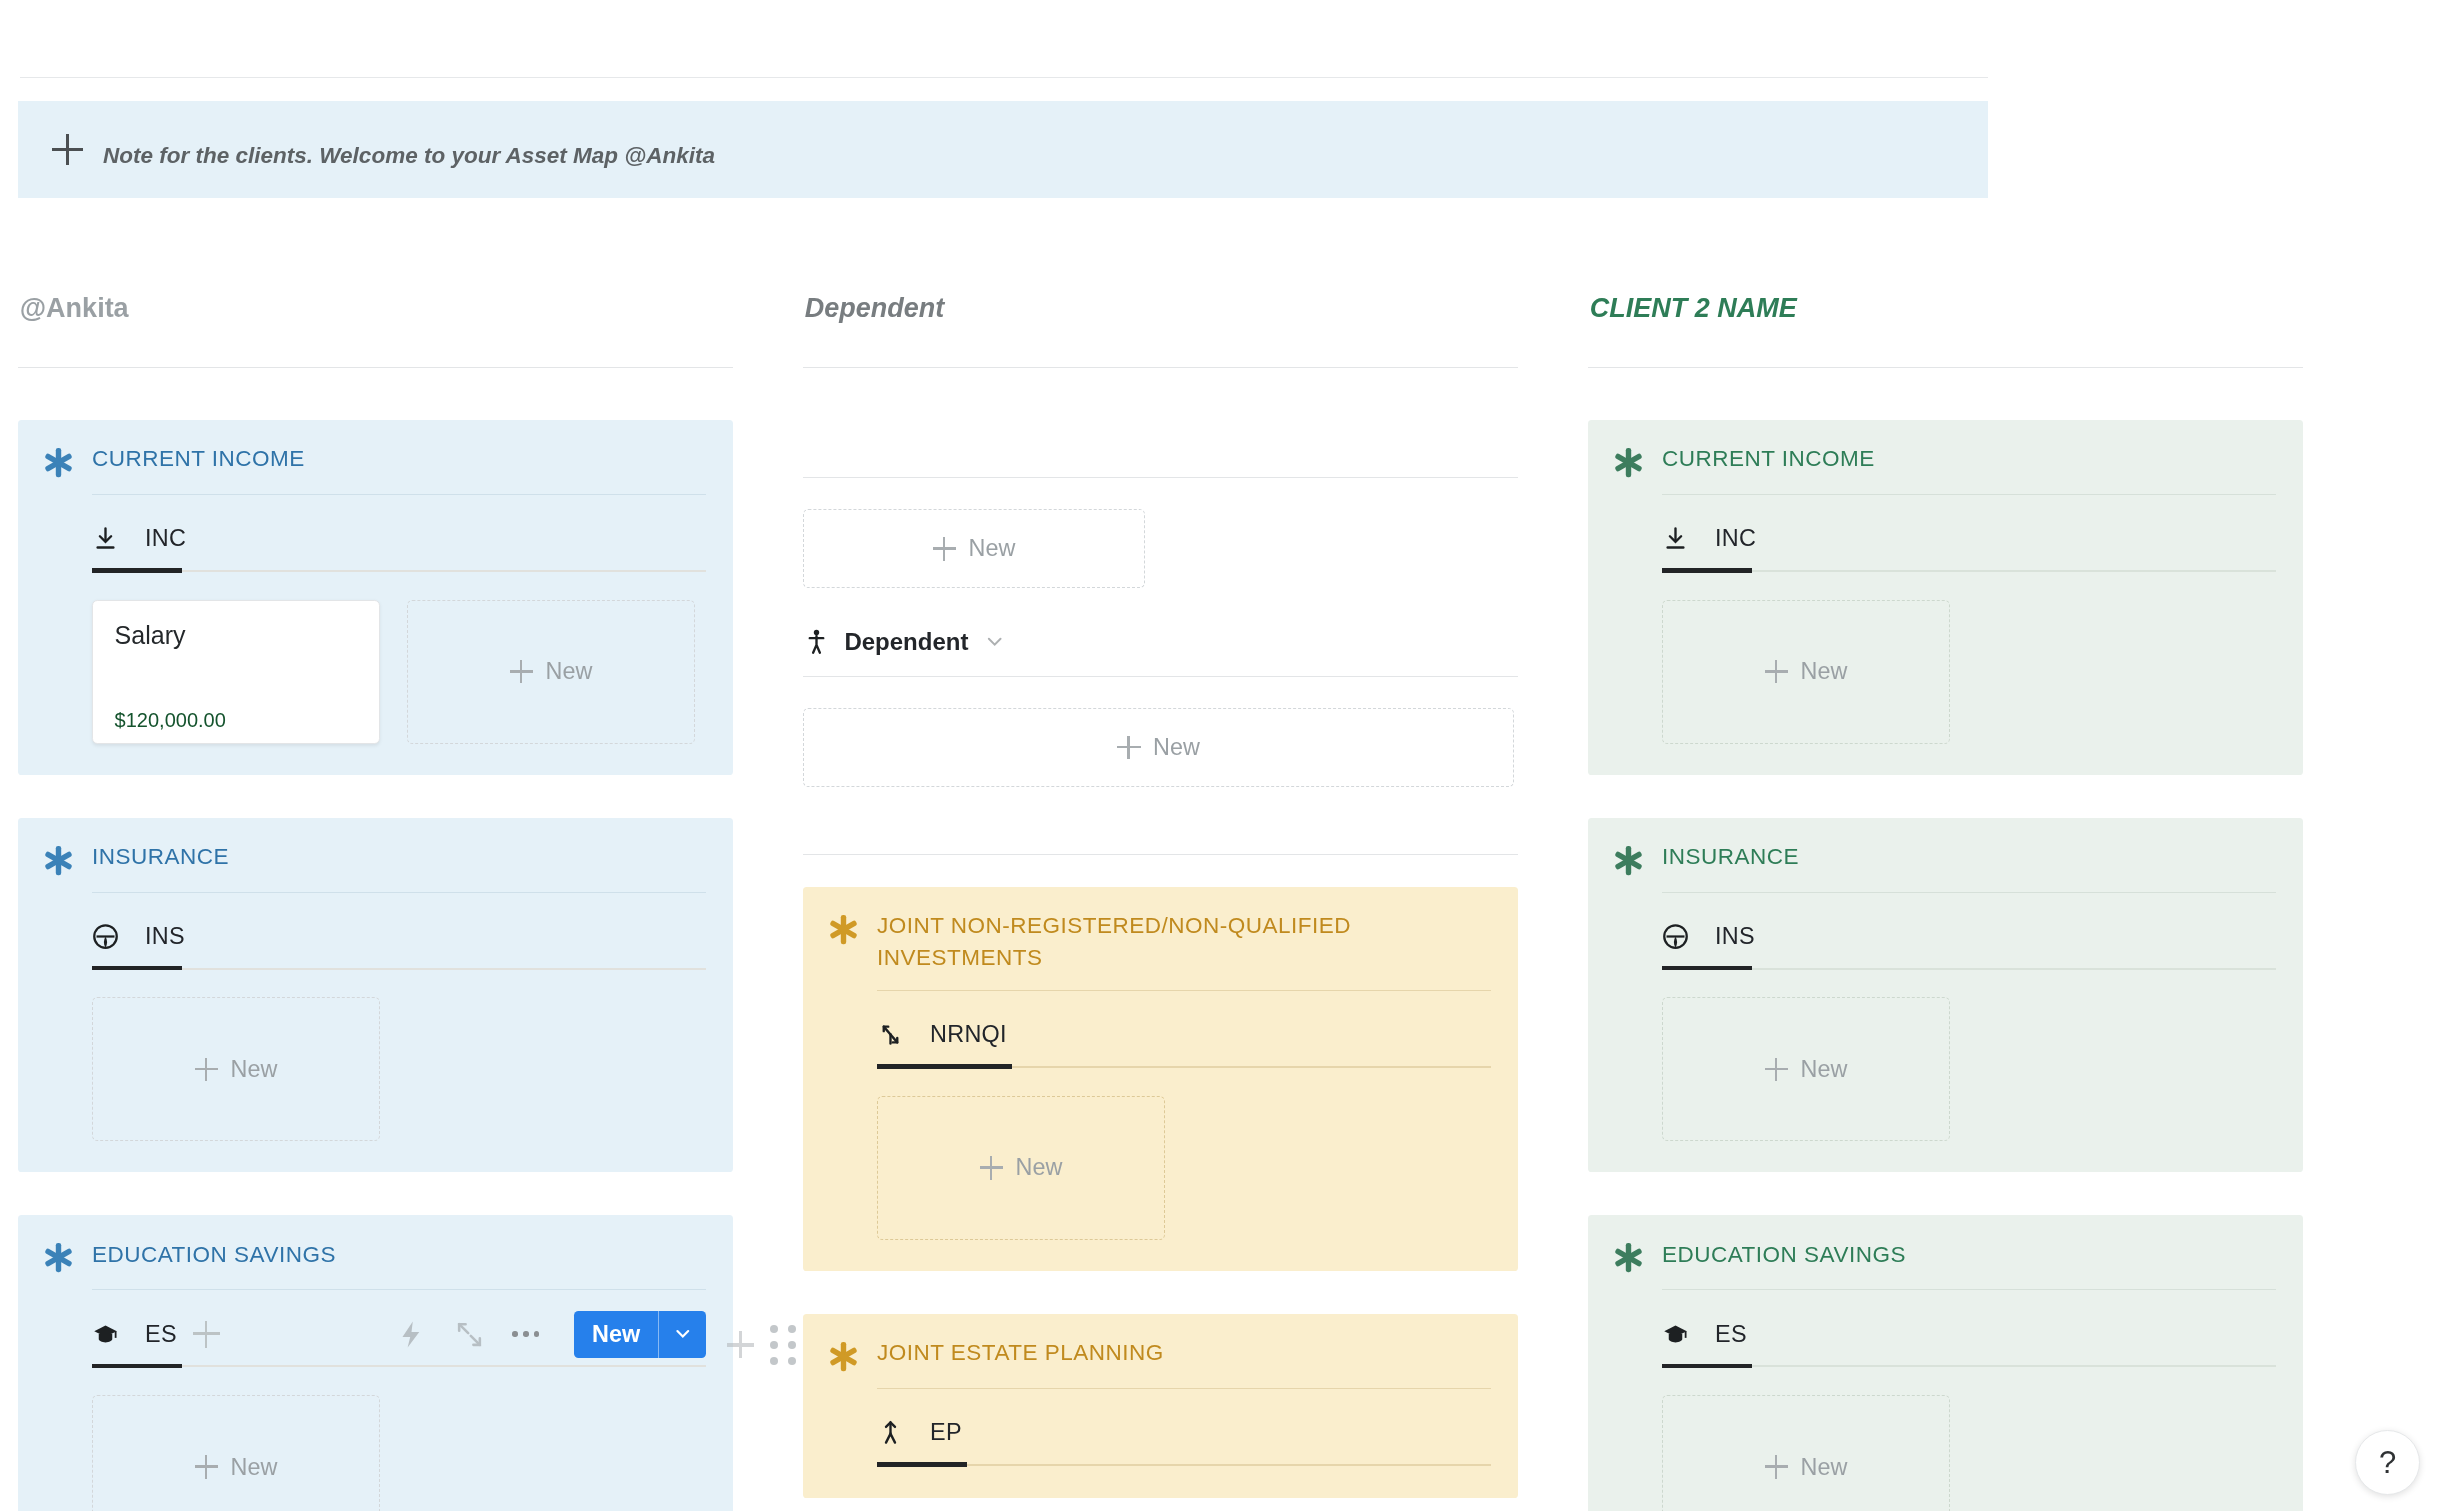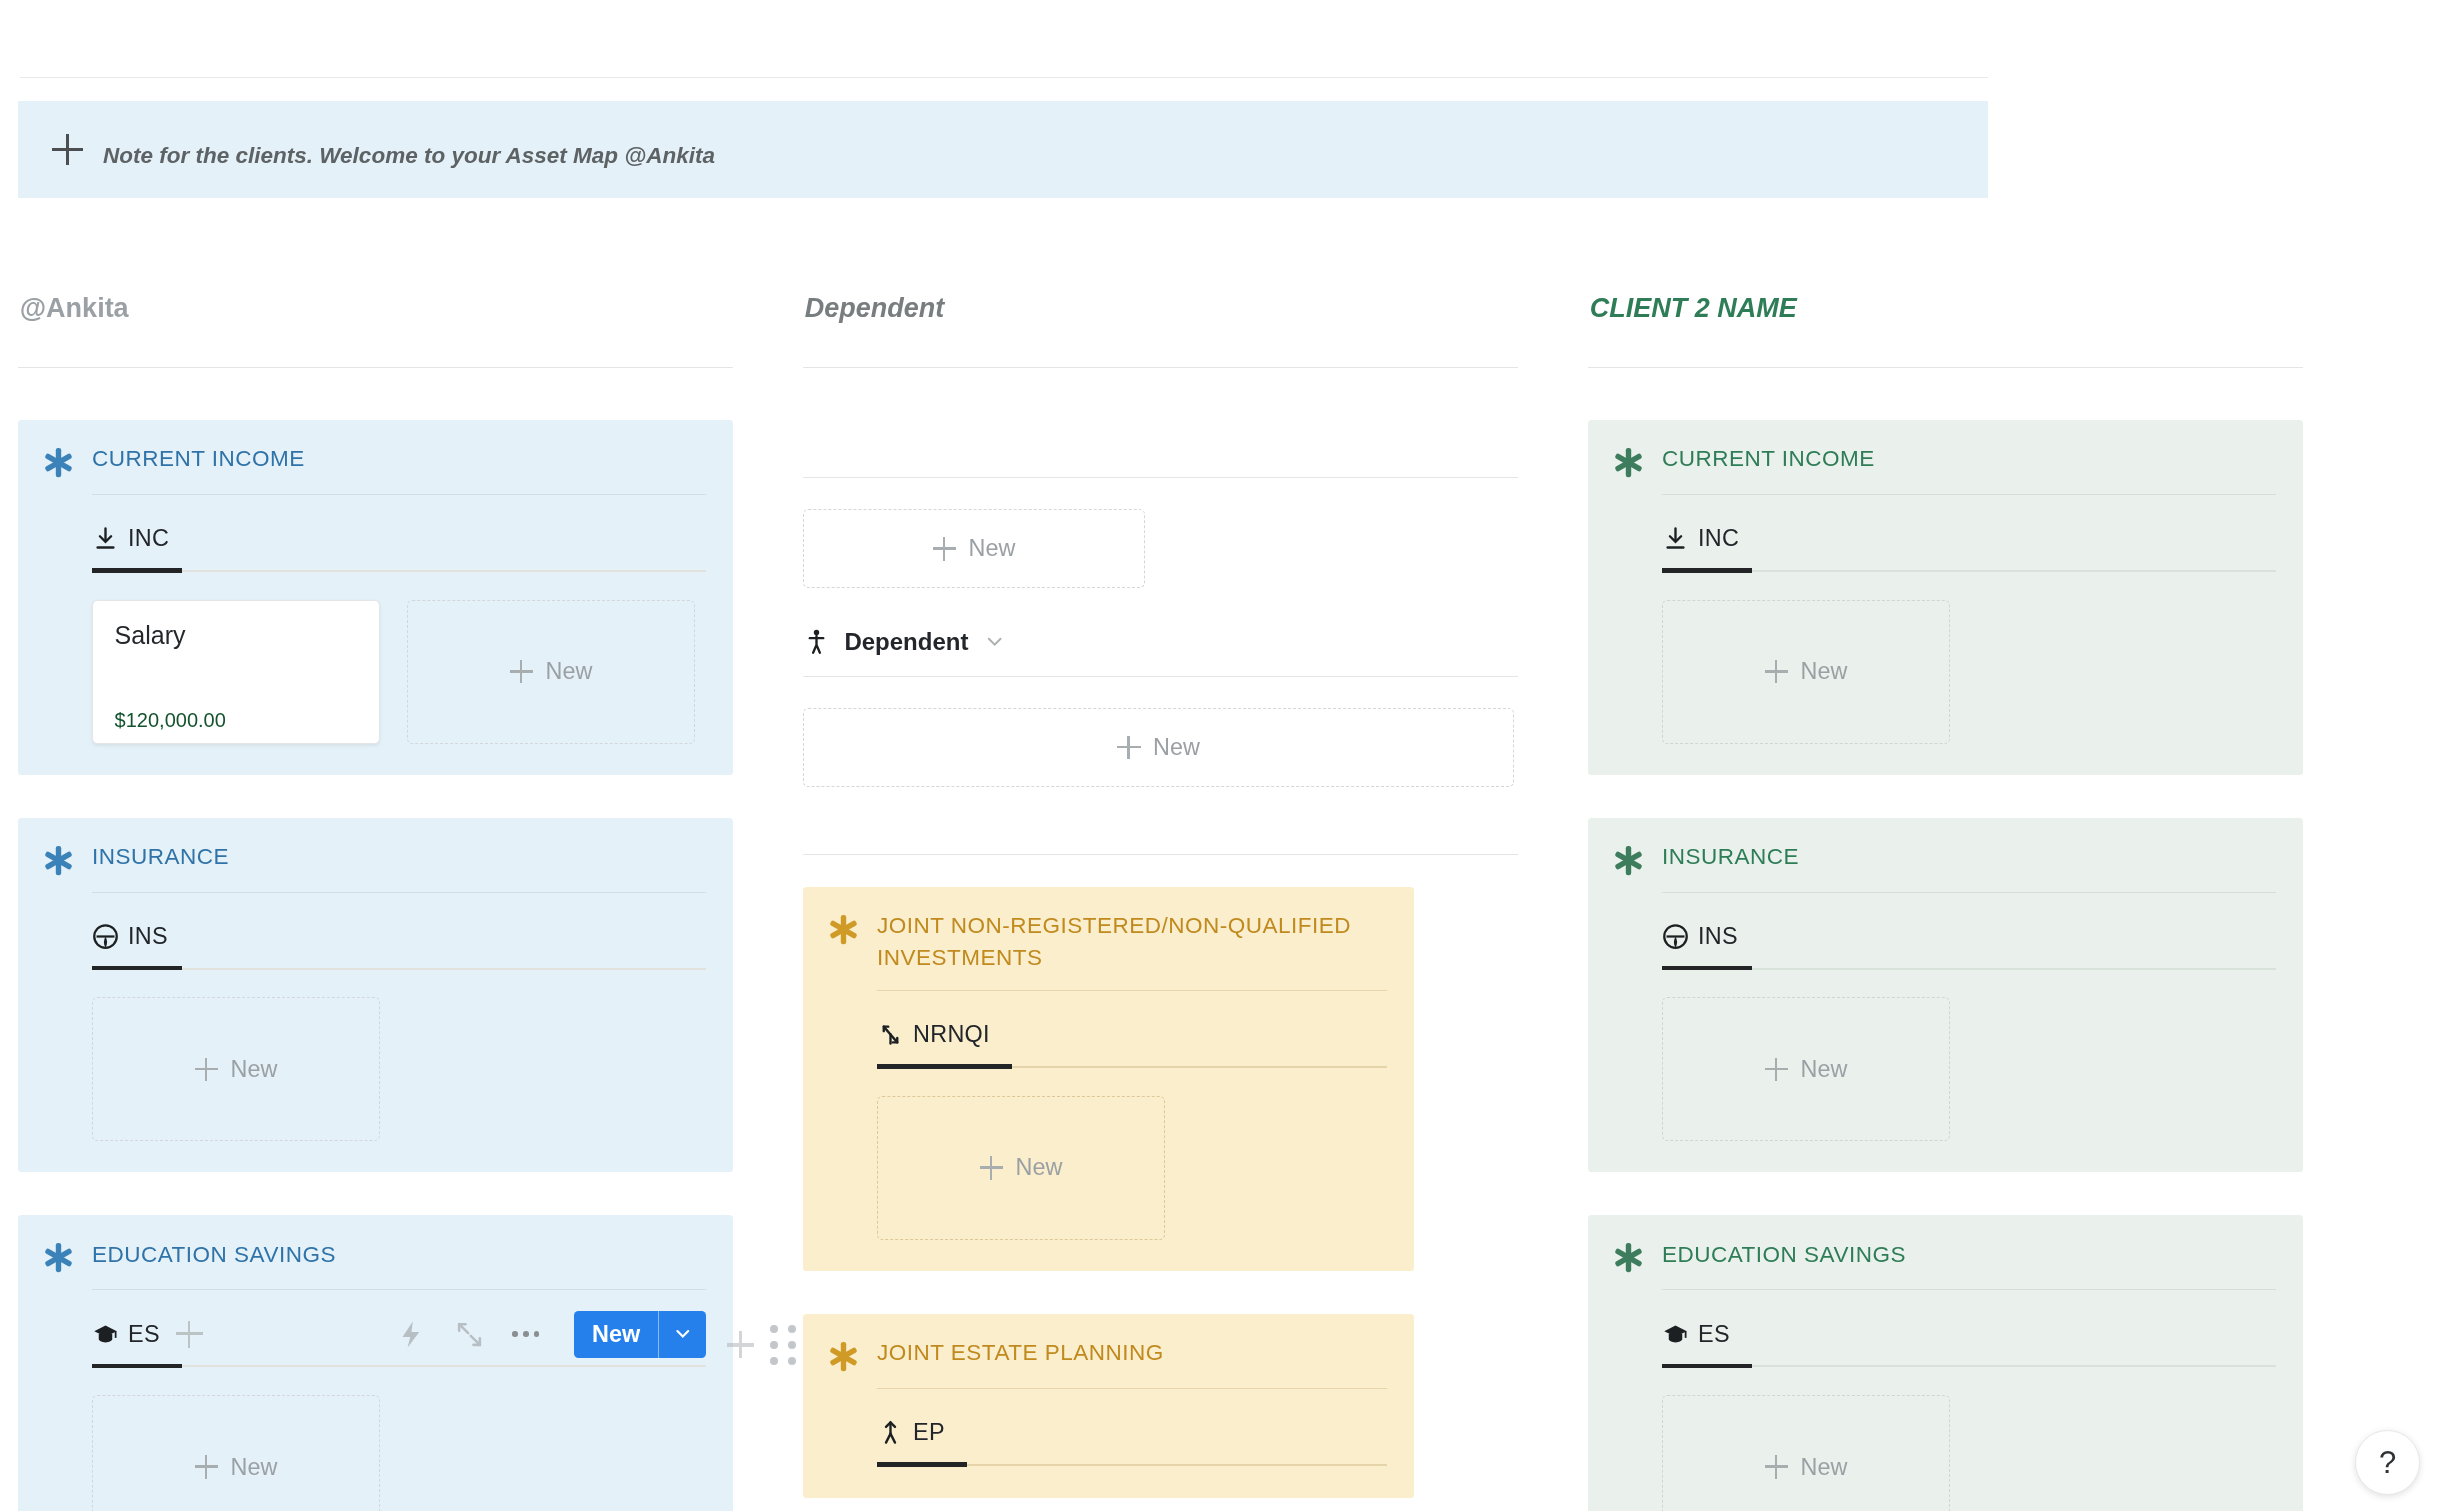--- a/index.html
+++ b/index.html
@@ -51,21 +51,21 @@
   }
   .col-header.gray  { color: #9aa0a4; font-style: normal; font-weight: bold; }
   .col-header.mid   { color: #787d80; }
   .col-header.green { color: #2e7d57; }
   .col-rule { width: 715px; height: 0.9px; background: #e3e5e7; margin-top: 34px; }
 
   
   .card { width: 715px; border-radius: 3.6px; padding: 23.4px 27px 31px 27px; margin-bottom: 43px; }
   .card.blue   { background: #e5f1f8; }
   .card.green  { background: #eaf1ec; }
-  .card.yellow { background: #faeecd; width: 611px; }
+  .card.yellow { background: #faeecd; width: 715px; }
 
   .card-head { display: flex; align-items: flex-start; gap: 20px; }
   .card-title {
     font-size: 22.5px; font-weight: normal; letter-spacing: 0.5px;
     line-height: 32px; text-transform: uppercase;
   }
   .blue   .card-title { color: #2f73a8; }
   .green  .card-title { color: #2e7d57; }
   .yellow .card-title { color: #c08a1e; }
 
@@ -74,21 +74,21 @@
   .ast svg { display: block; }
 
   .card-rule { height: 0.9px; margin: 16px 0 0 47px; }
   .blue   .card-rule { background: #cfe0ea; }
   .green  .card-rule { background: #d6e0d9; }
   .yellow .card-rule { background: #e6d5ab; }
 
   
   .tabs { margin: 23.4px 0 0 47px; position: relative; }
   .tabrow { display: flex; align-items: center; height: 41px; gap: 16px; }
-  .tab { display: flex; align-items: center; gap: 9px; }
+  .tab { display: flex; align-items: center; gap: 26px; }
   .tab-icon { width: 27px; height: 27px; display: block; }
   .tab-label { font-size: 23.4px; color: #22252a; font-weight: normal; letter-spacing: 0.3px; }
   .tab-add { width: 27px; height: 27px; position: relative; opacity: .55; }
   .tab-add::before, .tab-add::after { content: ""; position: absolute; background: #9b9f9d; }
   .tab-add::before { left: 0; top: 11.7px; width: 27px; height: 2.7px; }
   .tab-add::after  { top: 0; left: 11.7px; width: 2.7px; height: 27px; }
 
   .tab-underline { position: relative; height: 4.5px; margin-top: 9px; }
   .tab-underline .track  { position: absolute; left: 0; top: 1.8px; width: 100%; height: 1.8px; background: #e1e1dd; }
   .tab-underline .active { position: absolute; left: 0; top: 0; width: 90px; height: 4.5px; background: #222426; }

